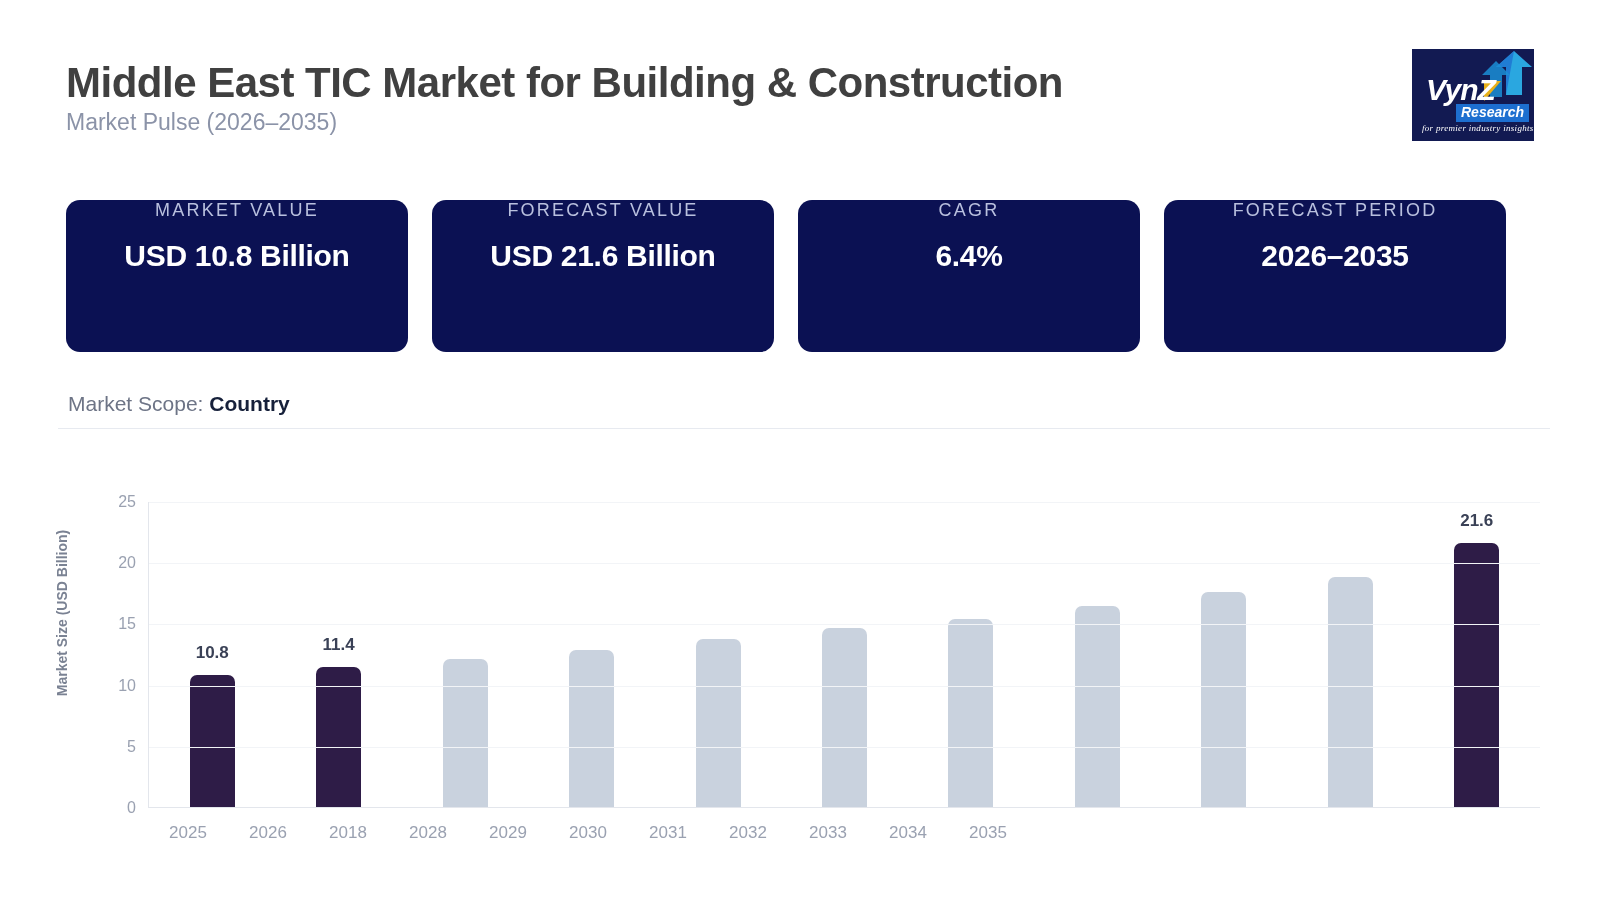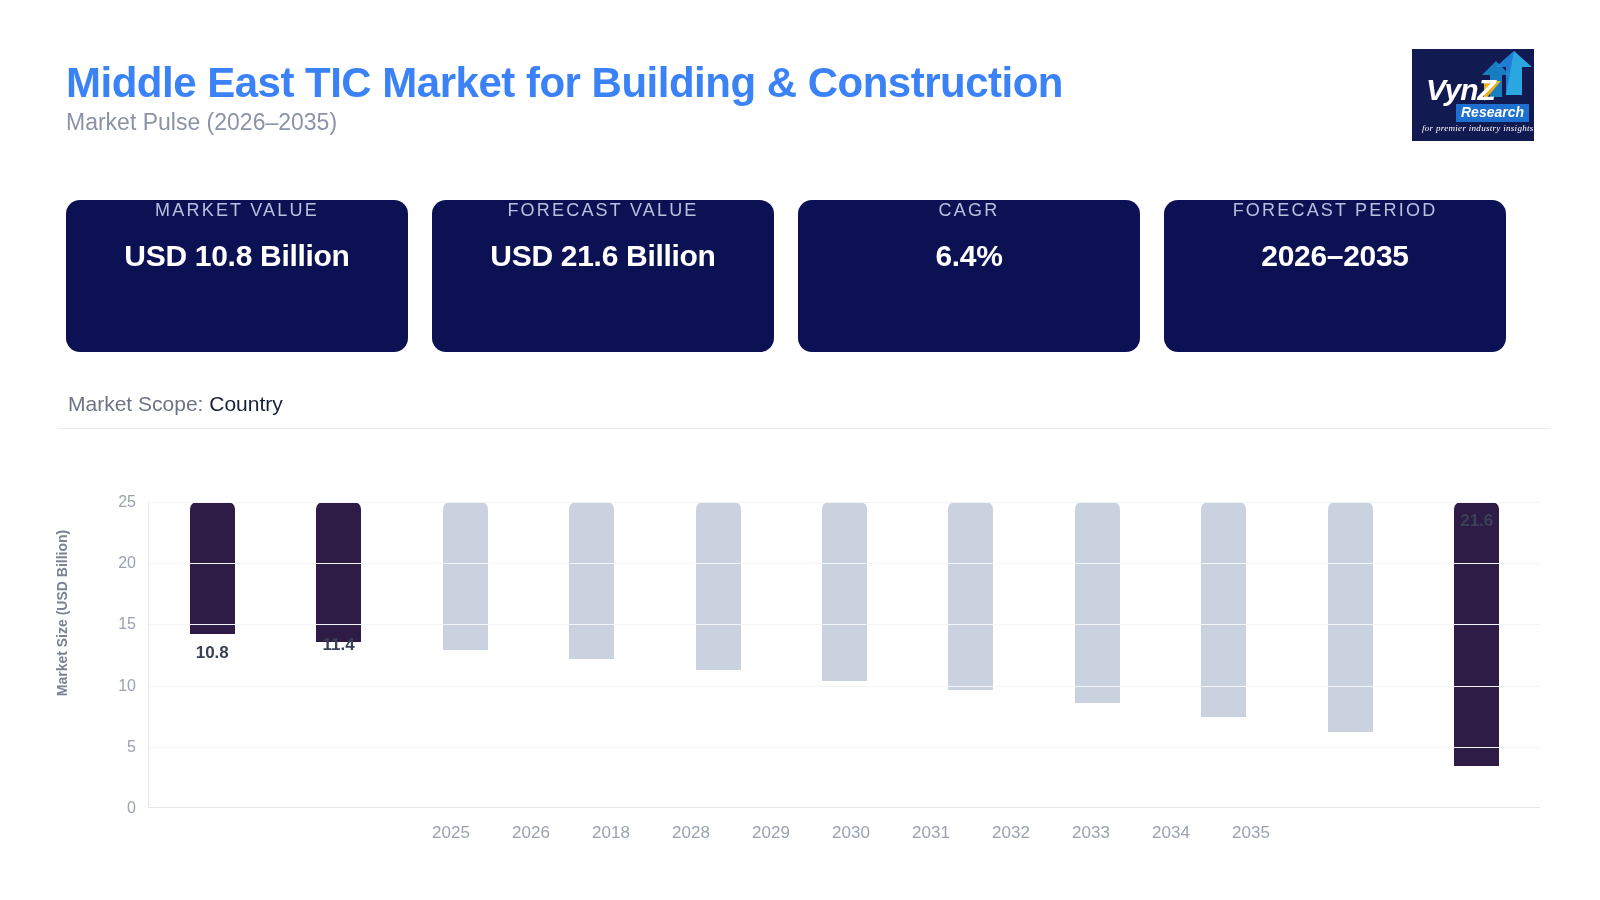--- a/index.html
+++ b/index.html
@@ -7,21 +7,21 @@
     width: 1600px; height: 900px;
     background: #ffffff;
     font-family: "Liberation Sans", sans-serif;
     overflow: hidden;
   }
   .page { position: relative; width: 1600px; height: 900px; background: #fff; }
 
   
   .header { position: absolute; left: 66px; top: 60px; width: 1330px; }
   .title {
-    font-size: 42px; font-weight: bold; color: #3b82f6;
+    font-size: 42px; font-weight: bold; color: #404040;
     letter-spacing: -0.5px; line-height: 1.08; white-space: nowrap;
   }
   .subtitle {
     margin-top: 4px; font-size: 23px; color: #8b93a8; font-weight: normal;
   }
 
   
   .logo-box {
     position: absolute; left: 1412px; top: 49px;
     width: 122px; height: 92px;
@@ -67,21 +67,21 @@
   .card-value {
     margin-top: 18px; font-size: 30px; font-weight: bold; color: #ffffff;
     letter-spacing: -0.3px;
   }
 
   
   .scope {
     position: absolute; left: 68px; top: 392px;
     font-size: 21px; color: #6d7486;
   }
-  .scope b { color: #16203a; font-weight: normal; }
+  .scope b { color: #16203a; font-weight: bold; }
   .divider {
     position: absolute; left: 58px; top: 428px;
     width: 1492px; height: 1px; background: #e7eaf0;
   }
 
   
   .chart { position: absolute; left: 0px; top: 455px; width: 1600px; height: 420px; }
   .y-axis-title {
     position: absolute; left: -48px; top: 150px;
     width: 220px; text-align: center;
@@ -100,33 +100,33 @@
   .ytick {
     position: absolute; right: 1404px; width: 36px; text-align: right;
     font-size: 16px; color: #9aa1b1; transform: translateY(-9px);
   }
   .bars {
     position: absolute; left: 0; bottom: 0; width: 100%; height: 100%;
     display: flex; align-items: flex-end; justify-content: space-around;
   }
   .bar-slot {
     position: relative; width: 80px; height: 100%;
-    display: flex; flex-direction: column; justify-content: flex-start; align-items: center;
+    display: flex; flex-direction: column; justify-content: flex-end; align-items: center;
   }
   .bar {
     width: 45px; border-radius: 7px 7px 0 0; background: #c9d2de;
   }
   .bar.hl { background: #2e1c47; }
   .bar-val {
     position: absolute; width: 80px; text-align: center;
     font-size: 17px; font-weight: bold; color: #3a4156;
   }
   .xlabels {
-    position: absolute; left: 155px; top: 368px; width: 1392px;
-    display: flex; justify-content: center;
+    position: absolute; left: 148px; top: 368px; width: 1392px;
+    display: flex; justify-content: flex-start;
   }
   .xlabel {
     width: 80px; text-align: center; font-size: 17px; color: #9aa1b1;
   }
 </style>
 </head>
 <body>
 
 <div class="page">
 

